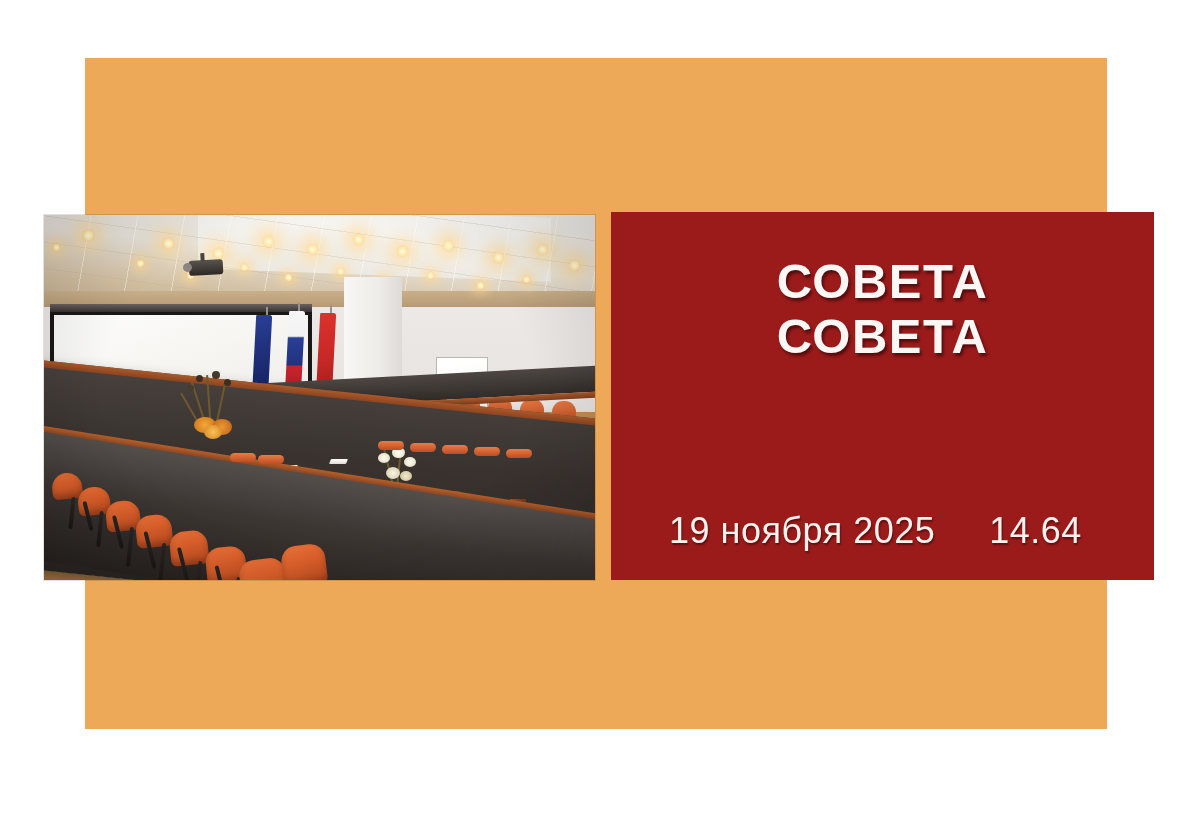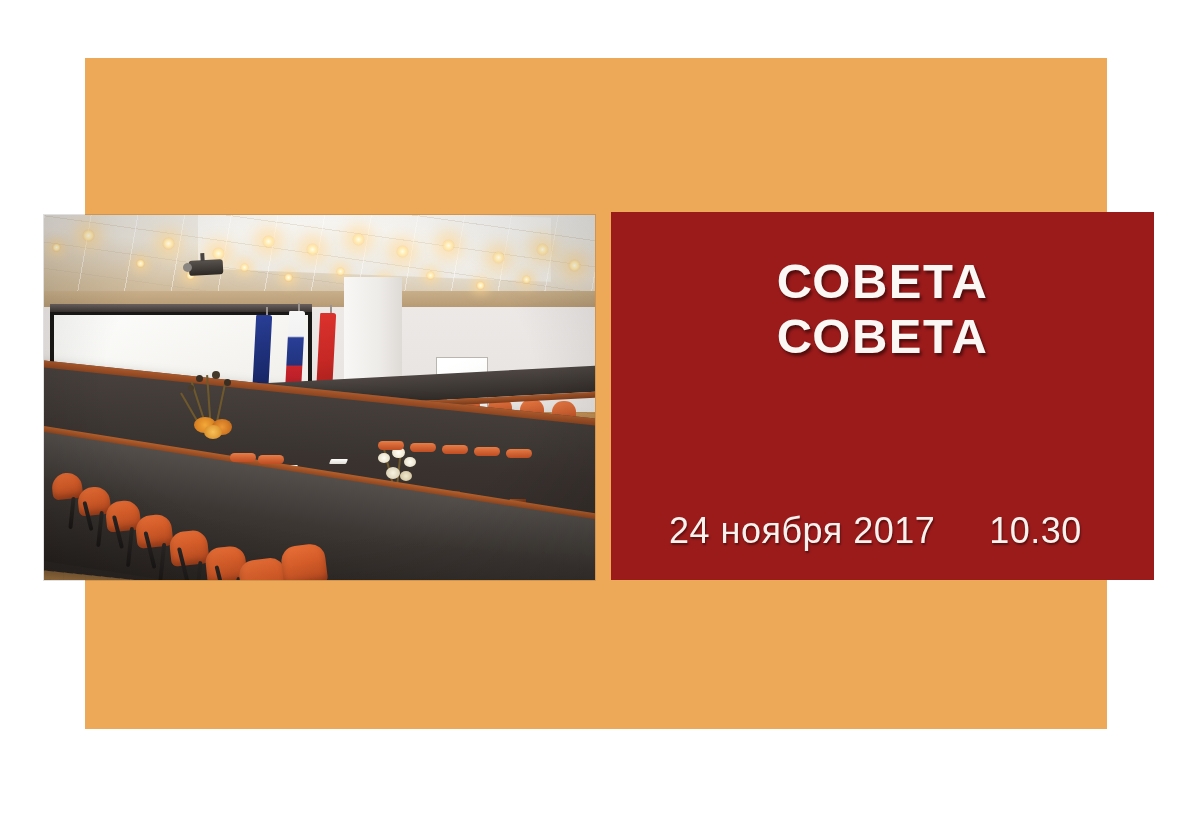--- a/index.html
+++ b/index.html
@@ -499,19 +499,19 @@
   </div>
 
   <div class="red-card">
 
     <div class="title-block">
       <span class="title-line">СОВЕТА</span>
       <span class="title-line">СОВЕТА</span>
     </div>
 
     <div class="meta-row">
-      <span class="meta-date">24 ноября 2017</span>
-      <span class="meta-time">10.30</span>
+      <span class="meta-date">19 ноября 2025</span>
+      <span class="meta-time">14.64</span>
     </div>
 
   </div>
 
 </div>
 
 </body></html>

